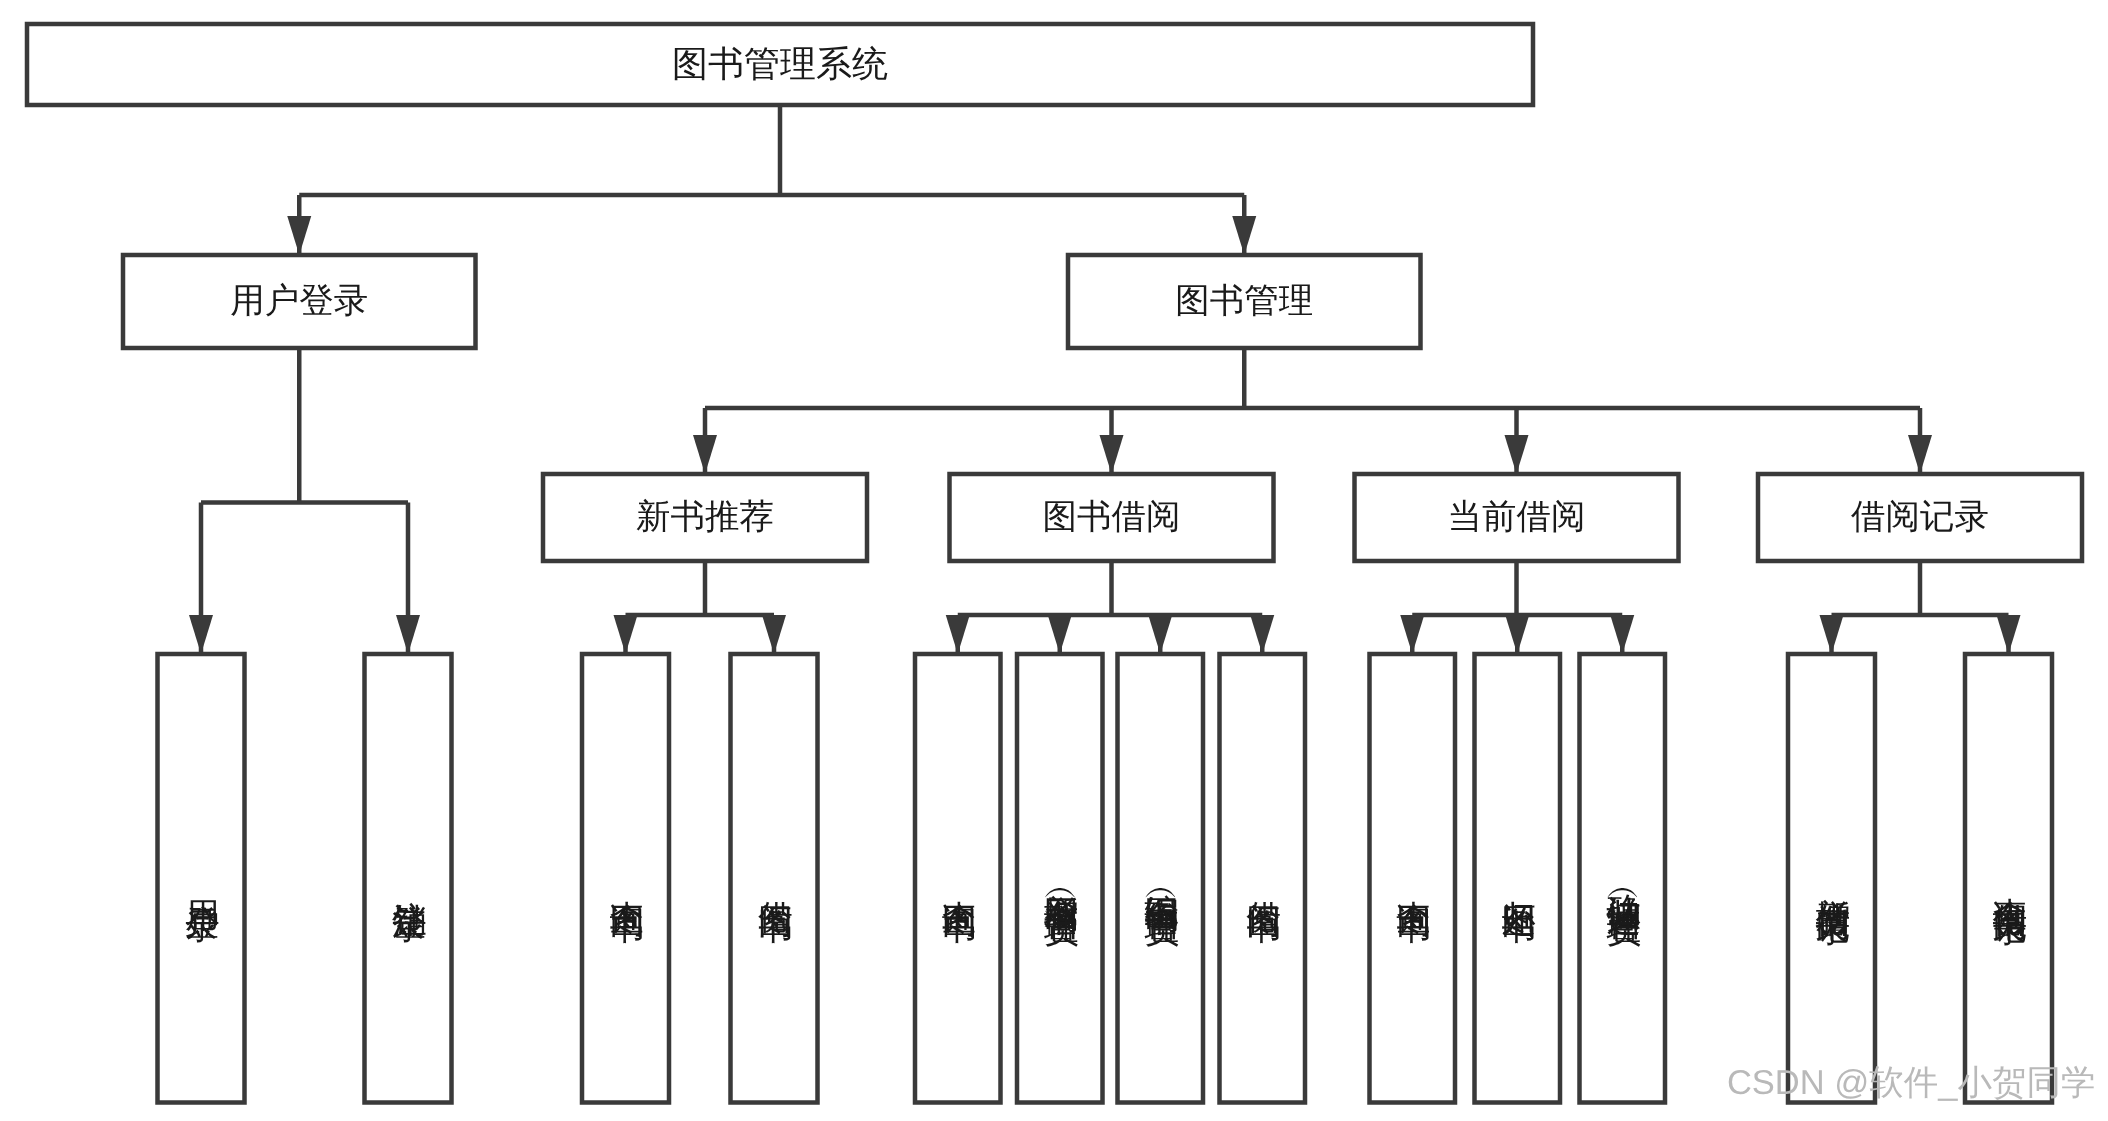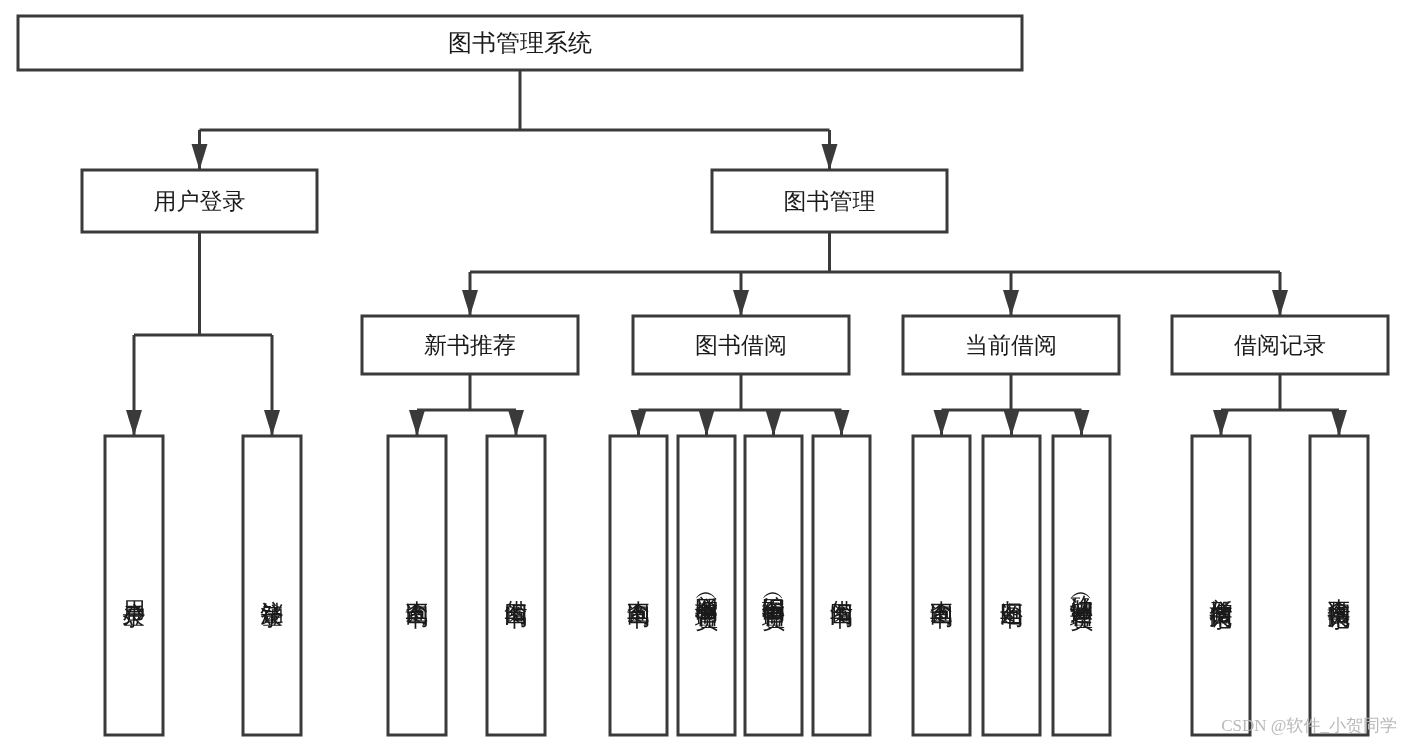--- a/index.html
+++ b/index.html
@@ -65,22 +65,22 @@
     font-size: 23px;
     line-height: 1.18;
     color: #1a1a1a;
     letter-spacing: 2px;
     white-space: nowrap;
   }
   .watermark {
     position: absolute;
     right: 8px;
     bottom: 4px;
-    font-family: Liberation Serif, serif;
-    font-size: 17px;
+    font-family: Liberation Sans, sans-serif;
+    font-size: 23px;
     color: #b9b9b9;
     white-space: nowrap;
   }
 </style>
 </head>
 <body>
 
 <div id="diagram-root">
   <svg class="diagram-canvas" id="diagram-canvas" viewBox="0 0 1405 747">
       <rect x="18" y="16" width="1004" height="54" class="node-box"></rect>

